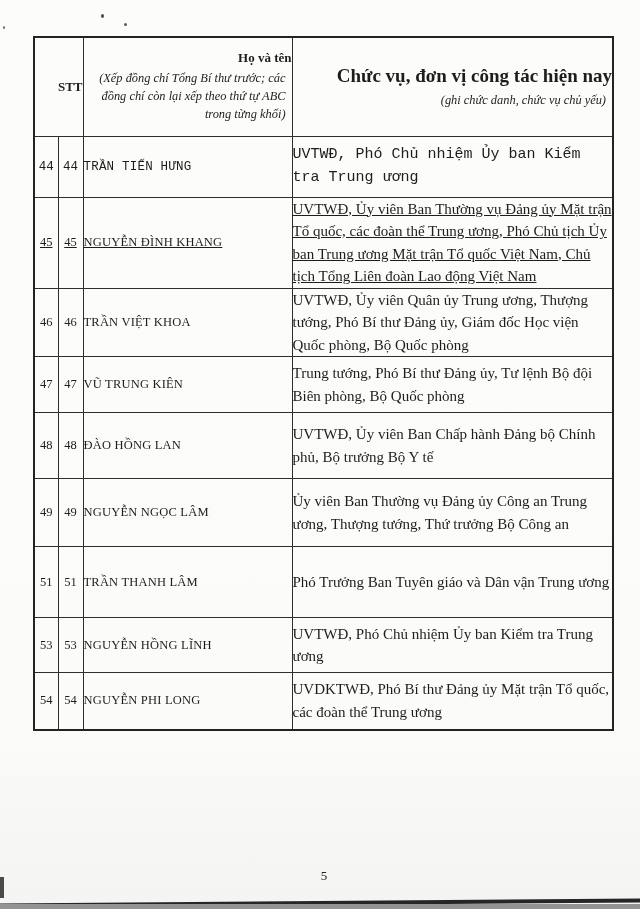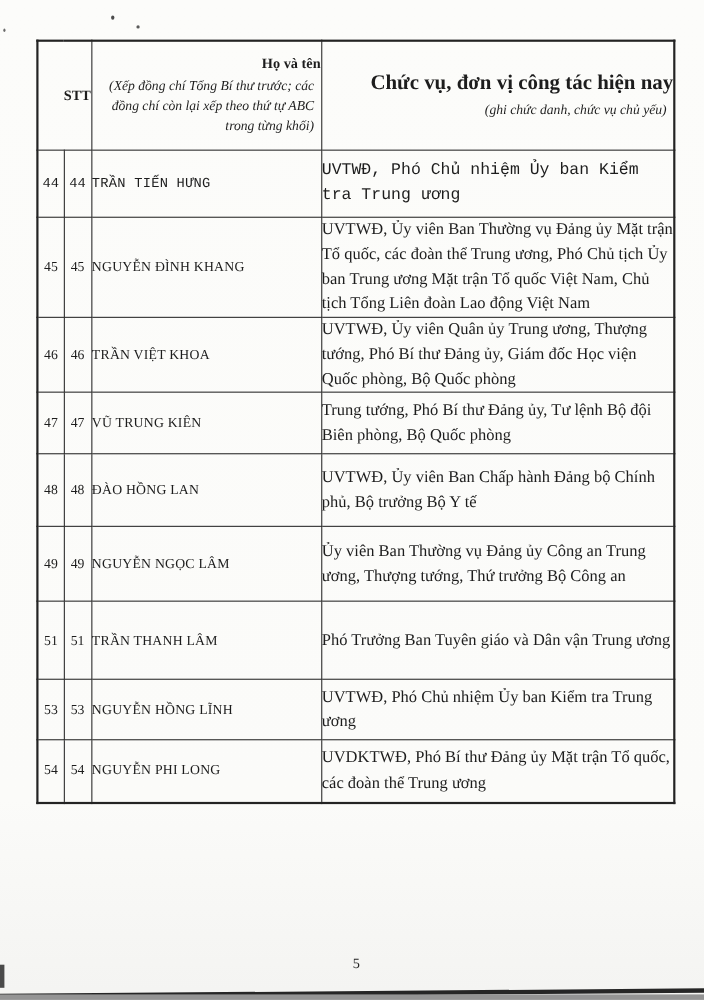--- a/index.html
+++ b/index.html
@@ -65,21 +65,21 @@
     padding: 4px 4px 4px 6px;
     font-size: 12.5px; letter-spacing: 0.2px;
   }
   .c-pos {
     padding: 4px 7px 4px 6px;
     font-size: 15px; line-height: 1.5;
   }
 
   
   tbody tr:nth-child(1)  td { height: 61px; font-family: Liberation Mono, monospace; }
-  tbody tr:nth-child(2)  td { height: 70px; }
+  tbody tr:nth-child(2)  td { height: 70px; text-decoration: underline; }
   tbody tr:nth-child(3)  td { height: 59px; }
   tbody tr:nth-child(4)  td { height: 56px; }
   tbody tr:nth-child(5)  td { height: 66px; }
   tbody tr:nth-child(6)  td { height: 68px; }
   tbody tr:nth-child(7)  td { height: 71px; }
   tbody tr:nth-child(8)  td { height: 55px; }
   tbody tr:nth-child(9)  td { height: 57px; }
   tbody tr:nth-child(10) td { height: 58px; }
   tbody tr:nth-child(11) td { height: 70px; }
 

